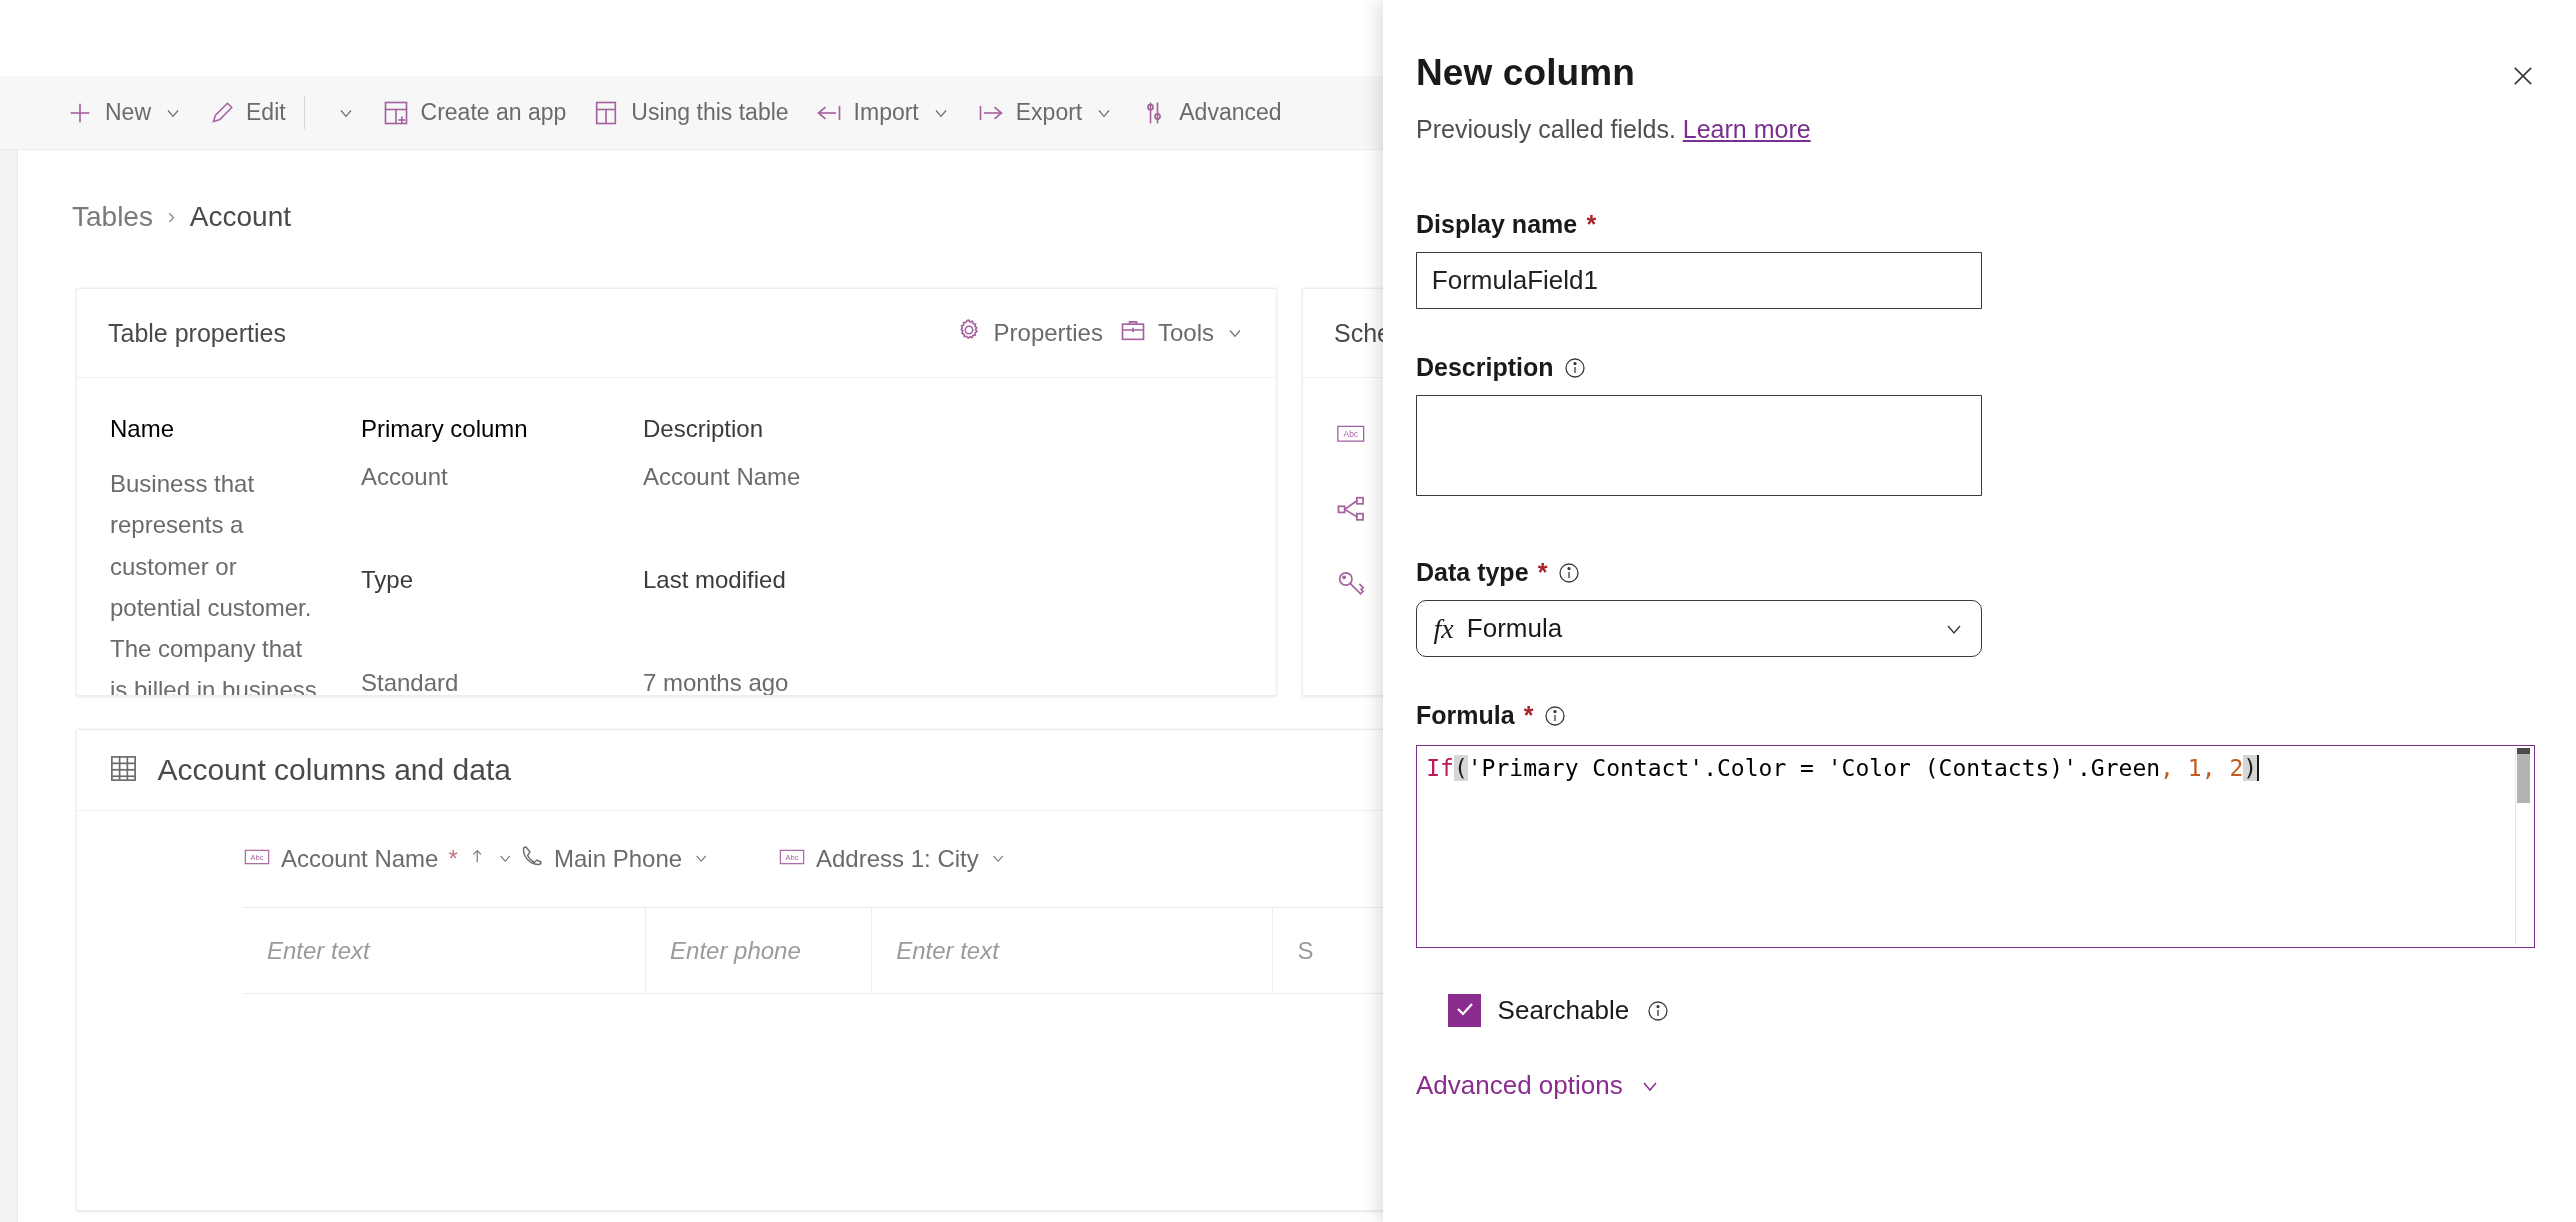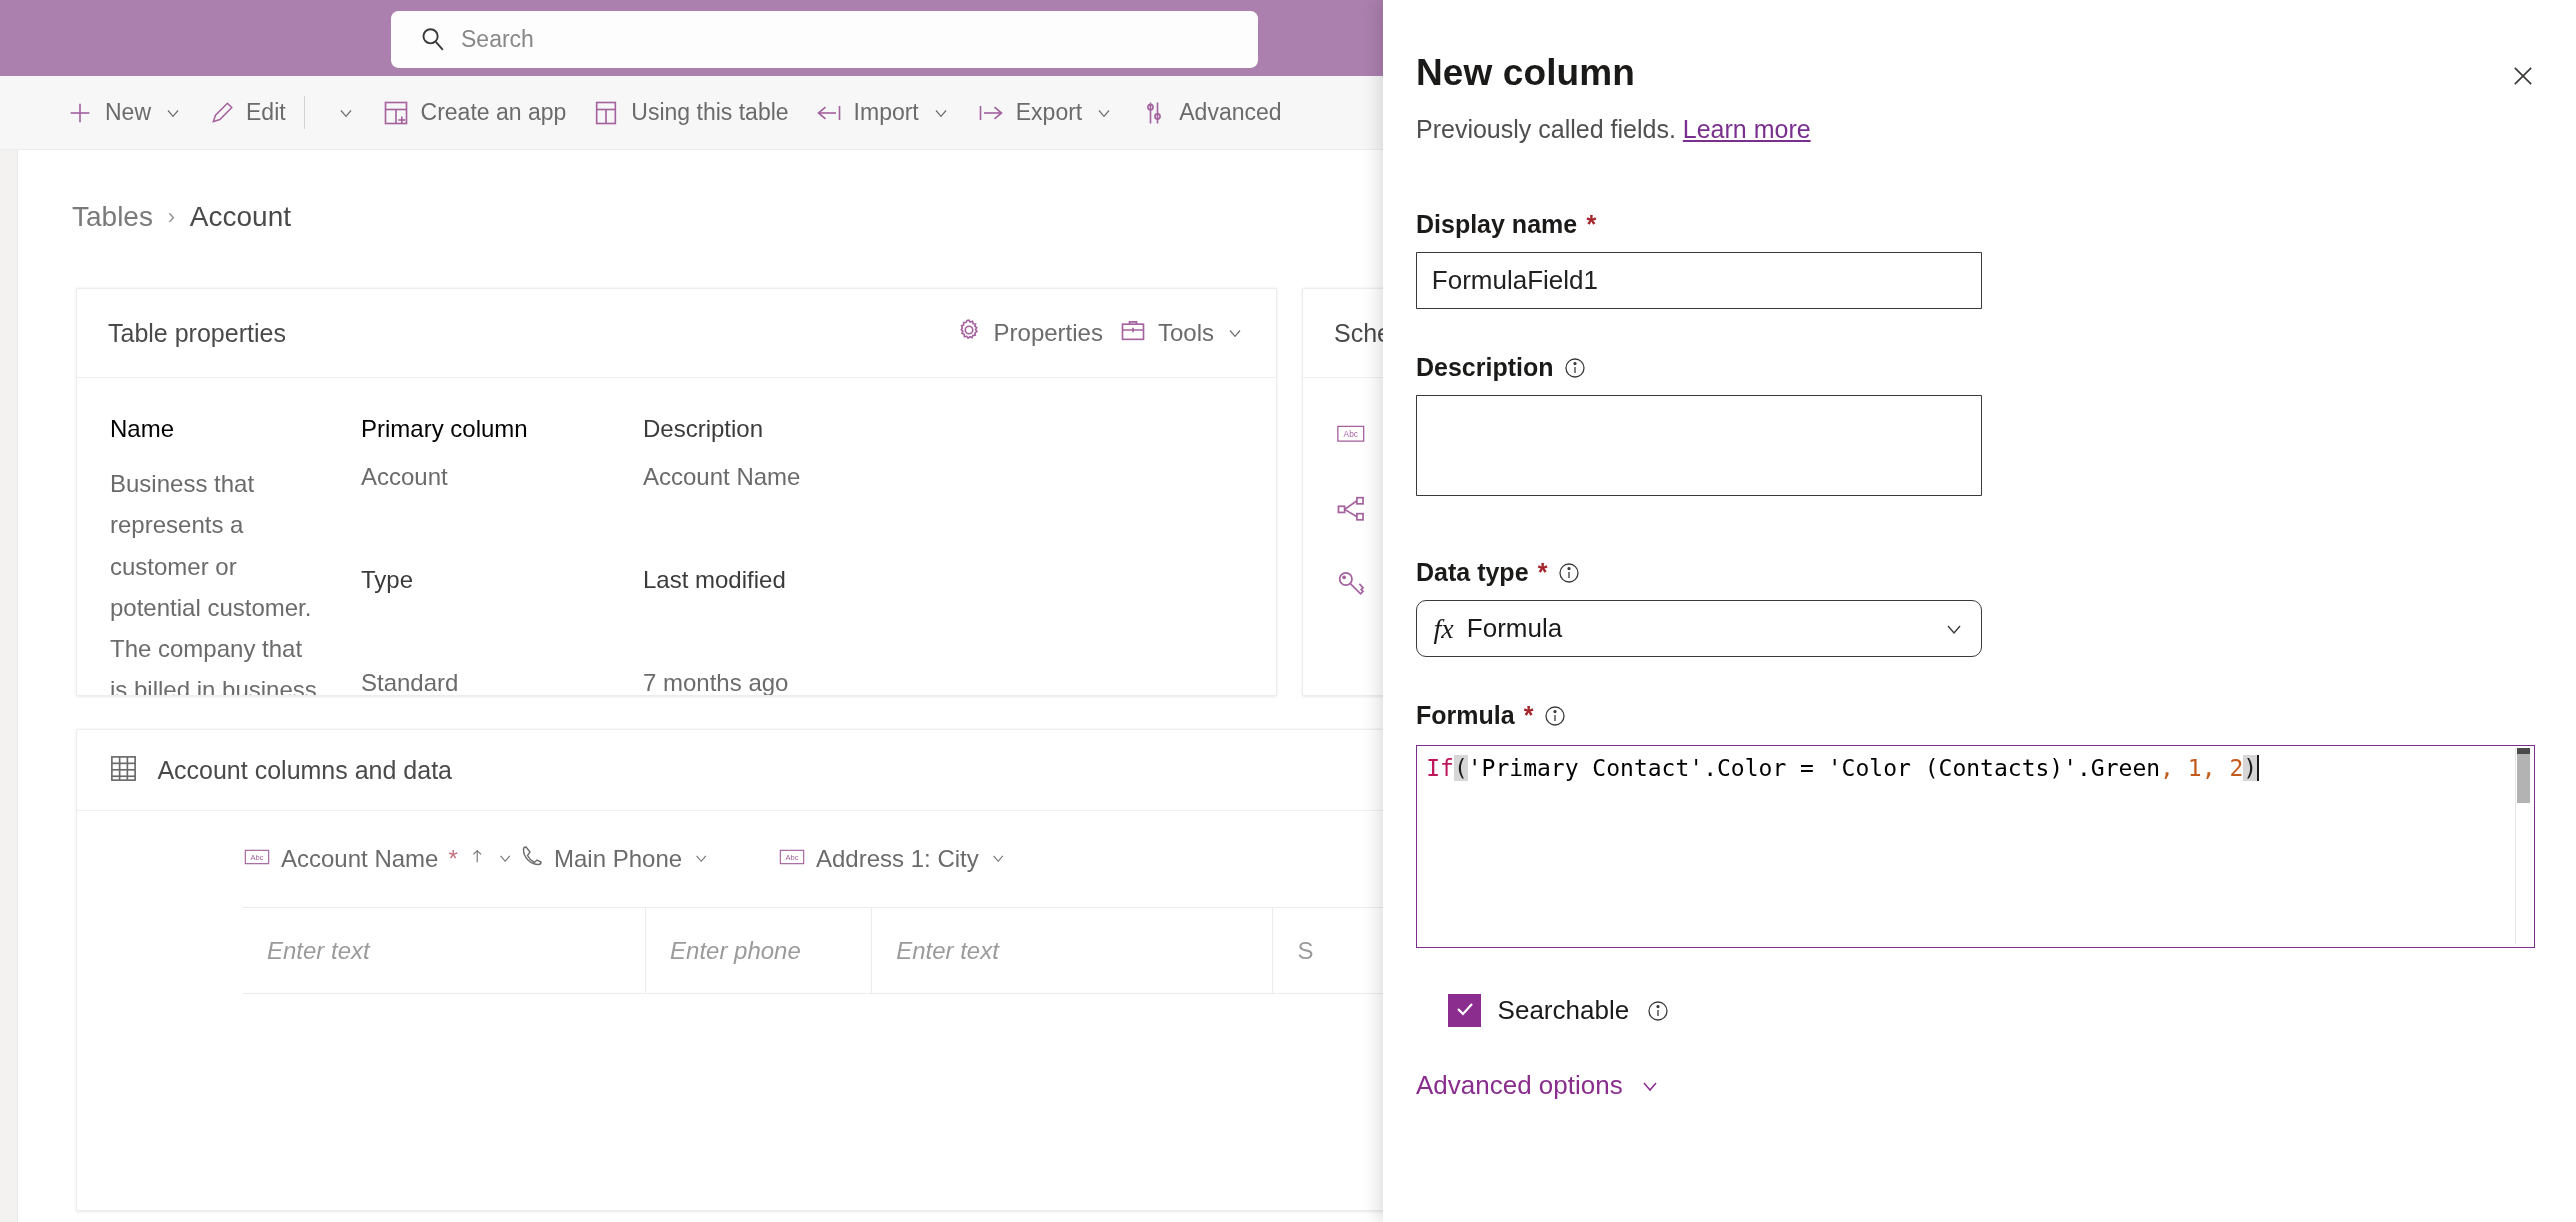--- a/index.html
+++ b/index.html
@@ -127,21 +127,21 @@
   #schema-card { left: 1302px; top: 288px; width: 646px; height: 406px; }
   .schema-rows { padding: 41px 0 0 33px; display:flex; flex-direction:column; gap: 39px;}
   .schema-row { display:flex; align-items:center; gap:20px; color:#6b6b6b; font-size:24px; }
 
   #cols-card { left: 76px; top: 729px; width: 1439px; height: 480px; }
   .cols-head {
     height: 81px; display:flex; align-items:center;
     padding: 0 31px; box-sizing:border-box;
     border-bottom: 0.9px solid #f0f0f0;
   }
-  .cols-title { font-size: 25px; color:#4a4a4a; margin-left: 18.4px;}
+  .cols-title { font-size: 30px; color:#4a4a4a; margin-left: 18.4px;}
   .grid-headers {
     display: flex; align-items: center;
     padding-left: 166px; height: 96px;
     gap: 0px;
   }
   .gh {
     display:flex; align-items:center; gap:10px;
     font-size: 24px; color:#6b6b6b;
   }
   .gh.c1 { width: 277px; }
@@ -303,31 +303,20 @@
   }
   .adv-label { font-size: 26px; color:#8a2d8f; }
 </style>
 </head>
 <body>
 
 <div id="root">
 
   <div id="app-bg">
 
-    <div class="topbar">
-      <div class="search-box">
-        <span class="search-icon">
-          <svg width="31" height="31" viewBox="0 0 24 24" fill="none" stroke="#3b3a39" stroke-width="1.5">
-            <circle cx="10.5" cy="9.5" r="5.5"></circle>
-              <line x1="14.6" y1="13.8" x2="20" y2="20"></line>
-          </svg>
-        </span>
-        <span class="search-ph">Search</span>
-      </div>
-    </div>
 
     <div class="leftrail"></div>
 
     <div class="commandbar">
 
       <div class="cmd">
         <span class="ci">
           <svg width="28" height="28" viewBox="0 0 24 24" stroke="#a4629f" stroke-width="1.4">
               <line x1="12" y1="4" x2="12" y2="20"></line>
               <line x1="4" y1="12" x2="20" y2="12"></line>

